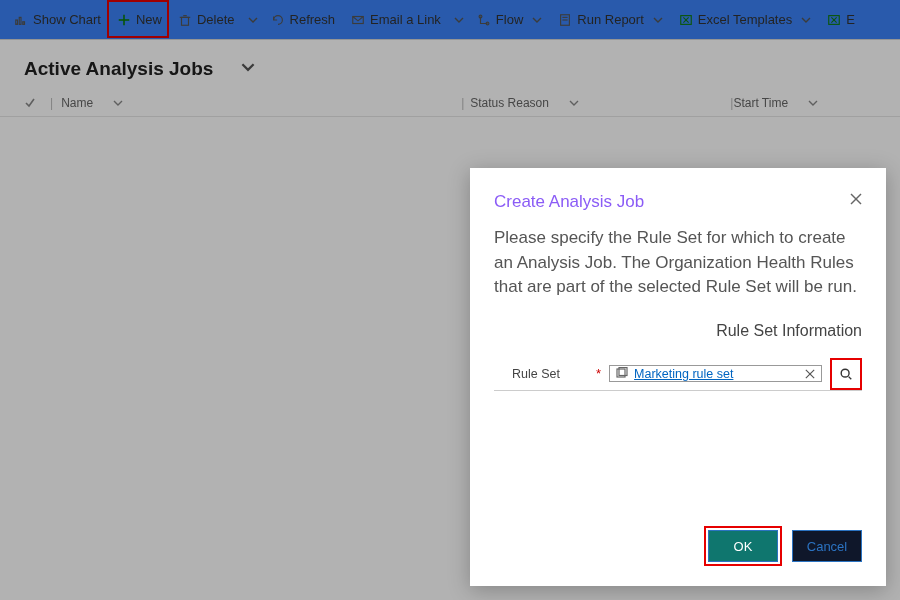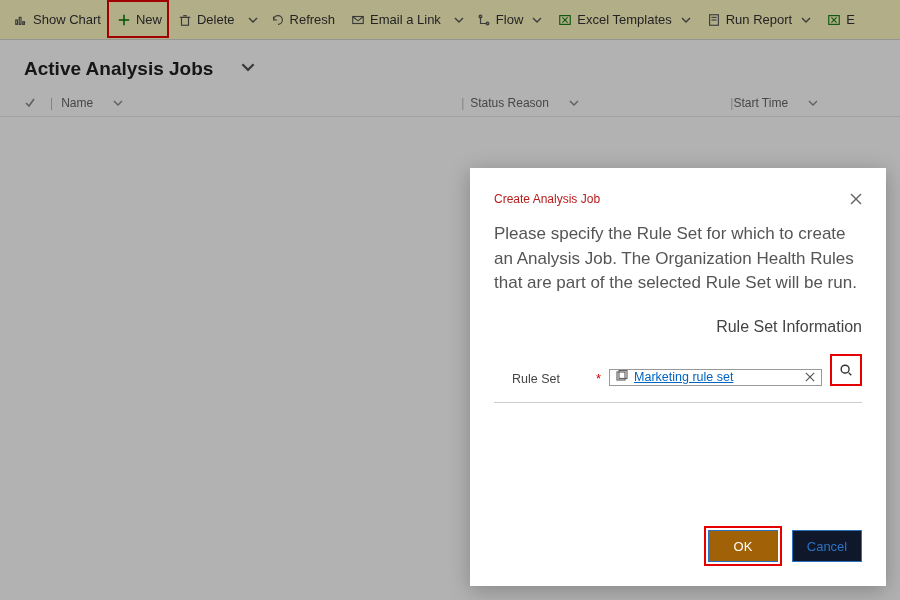--- a/index.html
+++ b/index.html
@@ -1,21 +1,21 @@
 <!DOCTYPE html>
 <html><head>
 <meta charset="utf-8">
 <style>
   * { box-sizing: border-box; margin: 0; padding: 0; font-family: "Segoe UI", Arial, sans-serif; }
   body { width: 900px; height: 600px; background: #fff; position: relative; overflow: hidden; }
 
   
   .toolbar {
     height: 40px;
-    background: #fef9c3;
+    background: #3b82f6;
     border-bottom: 1px solid #d6d6d6;
     display: flex;
     align-items: center;
     padding: 0 6px;
     font-size: 13px;
     color: #333;
   }
   .toolbar-item {
     display: flex;
     align-items: center;
@@ -81,41 +81,41 @@
     box-shadow: 0 4px 20px rgba(0,0,0,0.25);
     padding: 24px 24px 20px 24px;
     display: flex;
     flex-direction: column;
   }
   .dialog-header {
     display: flex;
     justify-content: space-between;
     align-items: flex-start;
   }
-  .dialog-title { font-size: 12px; color:#b91c1c; font-weight:400; }
+  .dialog-title { font-size: 17px; color:#8b5cf6; font-weight:400; }
   .dialog-close { color:#666; cursor:pointer; font-size:14px; }
   .dialog-desc {
     font-size: 17px;
     color: #555;
     margin-top: 14px;
     line-height: 1.45;
   }
   .dialog-section {
     font-size: 16px;
     color:#444;
     margin-top: 22px;
     font-weight: 400;
     text-align: right;
   }
   .field-row {
     margin-top: 18px;
     display: flex;
-    align-items: flex-end;
+    align-items: center;
     border-bottom: 1px solid #ccc;
-    padding-bottom: 16px;
+    padding-bottom: 0;
     gap: 8px;
   }
   .field-label {
     width: 94px;
     font-size: 12.5px;
     color:#444;
     padding-left: 18px;
   }
   .field-required { color:#c00; font-size:13px; }
   .lookup-box {
@@ -158,21 +158,21 @@
   .btn {
     min-width: 70px;
     height: 32px;
     font-size: 13px;
     display:flex;
     align-items:center;
     justify-content:center;
     cursor:pointer;
   }
   .btn-primary {
-    background: #a16207;
+    background: #0f766e;
     color: #fff;
     border: 1px solid #2b73c2;
   }
   .btn-secondary {
     background: #0f172a;
     color: #2b73c2;
     border: 1px solid #2b73c2;
   }
   .ok-highlight {
     border: 2px solid #e60000;
@@ -252,40 +252,40 @@
           <path d="M4 4 L4 12 L12 12" fill="none"></path>
         </svg>
     </span>
     <span>Flow</span>
     <svg class="chev-svg" viewBox="0 0 10 10" style="margin-left:4px">
         <polyline points="1,3 5,7 9,3" fill="none" stroke="#555" stroke-width="1.4"></polyline>
       </svg>
   </div>
   <div class="toolbar-item">
     <span class="icon">
+      <svg viewBox="0 0 16 16" width="14" height="14">
+          <rect x="3" y="2" width="10" height="12"></rect>
+          <line x1="5" y1="5" x2="11" y2="5"></line>
+          <line x1="5" y1="8" x2="11" y2="8"></line>
+        </svg>
+    </span>
+    <span>Run Report</span>
+    <svg class="chev-svg" viewBox="0 0 10 10" style="margin-left:4px">
+        <polyline points="1,3 5,7 9,3" fill="none" stroke="#555" stroke-width="1.4"></polyline>
+      </svg>
+  </div>
+  <div class="toolbar-item">
+    <span class="icon">
       <svg viewBox="0 0 16 16" width="14" height="14" style="stroke:#107c10">
           <rect x="2" y="3" width="12" height="10"></rect>
           <line x1="5" y1="5" x2="11" y2="11"></line>
           <line x1="11" y1="5" x2="5" y2="11"></line>
         </svg>
     </span>
     <span>Excel Templates</span>
-    <svg class="chev-svg" viewBox="0 0 10 10" style="margin-left:4px">
-        <polyline points="1,3 5,7 9,3" fill="none" stroke="#555" stroke-width="1.4"></polyline>
-      </svg>
-  </div>
-  <div class="toolbar-item">
-    <span class="icon">
-      <svg viewBox="0 0 16 16" width="14" height="14">
-          <rect x="3" y="2" width="10" height="12"></rect>
-          <line x1="5" y1="5" x2="11" y2="5"></line>
-          <line x1="5" y1="8" x2="11" y2="8"></line>
-        </svg>
-    </span>
-    <span>Run Report</span>
     <svg class="chev-svg" viewBox="0 0 10 10" style="margin-left:4px">
         <polyline points="1,3 5,7 9,3" fill="none" stroke="#555" stroke-width="1.4"></polyline>
       </svg>
   </div>
   <div class="toolbar-item">
     <span class="icon">
       <svg viewBox="0 0 16 16" width="14" height="14" style="stroke:#107c10">
           <rect x="2" y="3" width="12" height="10"></rect>
           <line x1="5" y1="5" x2="11" y2="11"></line>
           <line x1="11" y1="5" x2="5" y2="11"></line>

